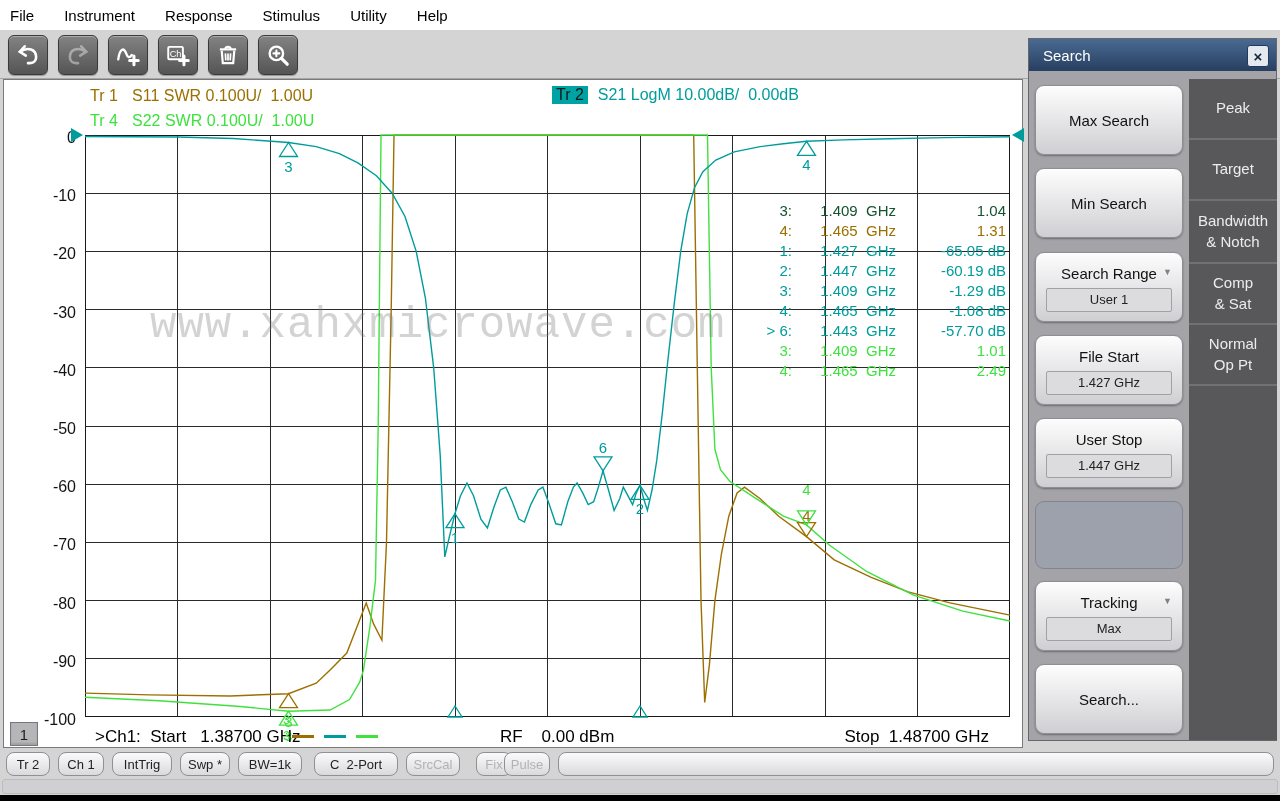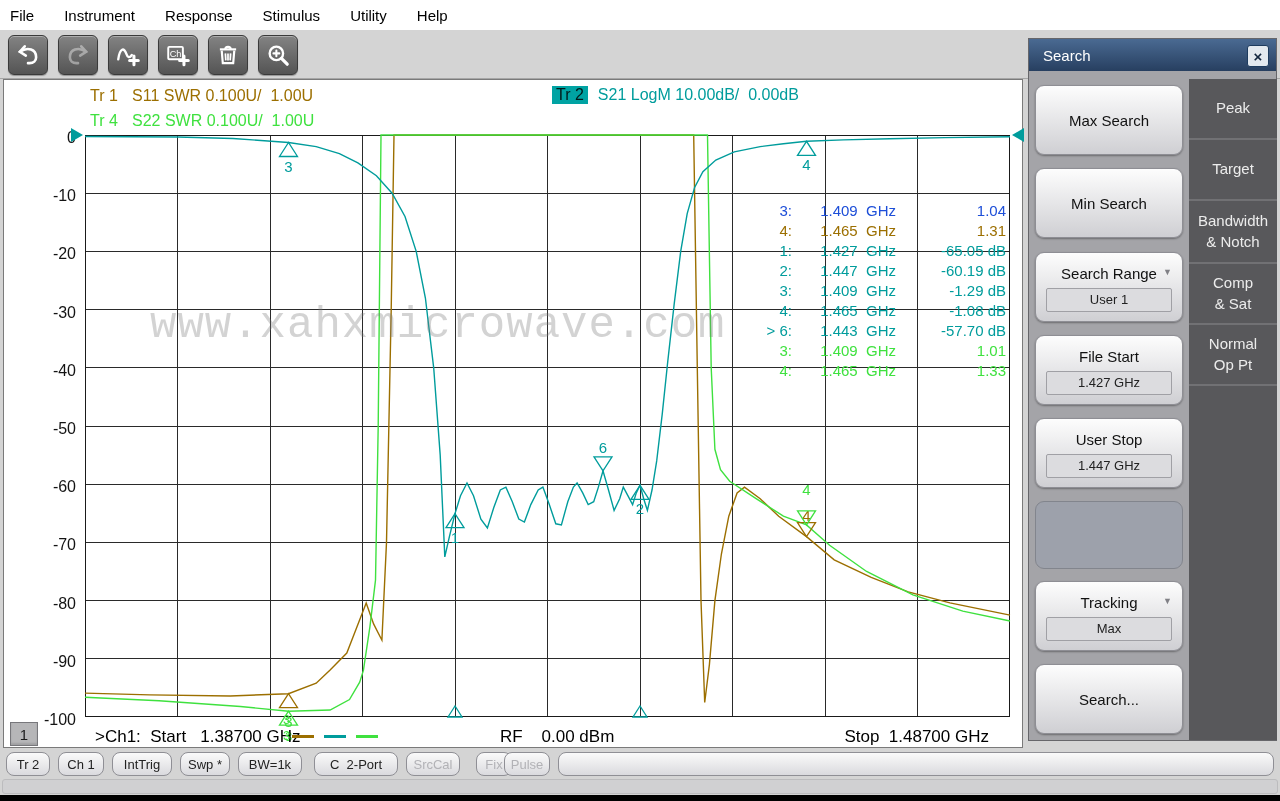--- a/index.html
+++ b/index.html
@@ -189,29 +189,29 @@
       <polygon points="721.5,389.93999999999994 712.5,375.93999999999994 730.5,375.93999999999994" fill="none" stroke="#3fe13f" stroke-width="1.3"></polygon>
       <text x="721.5" y="359.93999999999994" fill="#3fe13f" font-size="15" text-anchor="middle" font-family="Liberation Sans, sans-serif">4</text>
       <polygon points="370,571 363,582 377,582" fill="none" stroke="#009c9c" stroke-width="1.3"></polygon>
       <polygon points="555,571 548,582 562,582" fill="none" stroke="#009c9c" stroke-width="1.3"></polygon>
       <polygon points="-2,0 -14,-7 -14,7" fill="#009c9c"></polygon>
       <polygon points="927,0 939,-7 939,7" fill="#009c9c"></polygon>
       <text x="203.5" y="606" fill="#3fe13f" font-size="13" text-anchor="middle" font-family="Liberation Sans, sans-serif">3</text>
     </svg>
 </div>
 <div id="mtable">
-    <div class="mrow" style="top: 202px; color: #1d4ed8;"><span class="mn">3:</span><span class="mf">1.409  GHz</span><span class="mv">1.04</span></div>
+    <div class="mrow" style="top: 202px; color: #14532d;"><span class="mn">3:</span><span class="mf">1.409  GHz</span><span class="mv">1.04</span></div>
     <div class="mrow" style="top: 222px; color: rgb(156, 111, 0);"><span class="mn">4:</span><span class="mf">1.465  GHz</span><span class="mv">1.31</span></div>
     <div class="mrow" style="top: 242px; color: rgb(0, 156, 156);"><span class="mn">1:</span><span class="mf">1.427  GHz</span><span class="mv">-65.05 dB</span></div>
     <div class="mrow" style="top: 262px; color: rgb(0, 156, 156);"><span class="mn">2:</span><span class="mf">1.447  GHz</span><span class="mv">-60.19 dB</span></div>
     <div class="mrow" style="top: 282px; color: rgb(0, 156, 156);"><span class="mn">3:</span><span class="mf">1.409  GHz</span><span class="mv">-1.29 dB</span></div>
     <div class="mrow" style="top: 302px; color: rgb(0, 156, 156);"><span class="mn">4:</span><span class="mf">1.465  GHz</span><span class="mv">-1.08 dB</span></div>
     <div class="mrow" style="top: 322px; color: rgb(0, 156, 156);"><span class="mn">&gt; 6:</span><span class="mf">1.443  GHz</span><span class="mv">-57.70 dB</span></div>
     <div class="mrow" style="top: 342px; color: rgb(63, 225, 63);"><span class="mn">3:</span><span class="mf">1.409  GHz</span><span class="mv">1.01</span></div>
-    <div class="mrow" style="top: 362px; color: rgb(63, 225, 63);"><span class="mn">4:</span><span class="mf">1.465  GHz</span><span class="mv">1.33</span></div>
+    <div class="mrow" style="top: 362px; color: rgb(63, 225, 63);"><span class="mn">4:</span><span class="mf">1.465  GHz</span><span class="mv">2.49</span></div>
   </div>
 <div id="chbadge">1</div>
 <div id="startlab" class="axistext" style="left:95px;">&gt;Ch1:  Start   1.38700 GHz</div>
 <div id="legend-dashes">
     <div class="dash" style="left: 292px; background: rgb(156, 111, 0);"></div>
     <div class="dash" style="left: 324px; background: rgb(0, 156, 156);"></div>
     <div class="dash" style="left: 356px; background: rgb(63, 225, 63);"></div>
   </div>
 <div id="rflab" class="axistext" style="left:500px;">RF    0.00 dBm</div>
 <div id="stoplab" class="axistext" style="right:291px;">Stop  1.48700 GHz</div>

